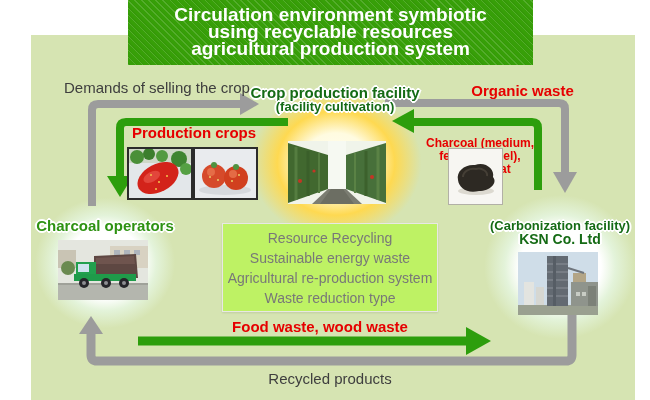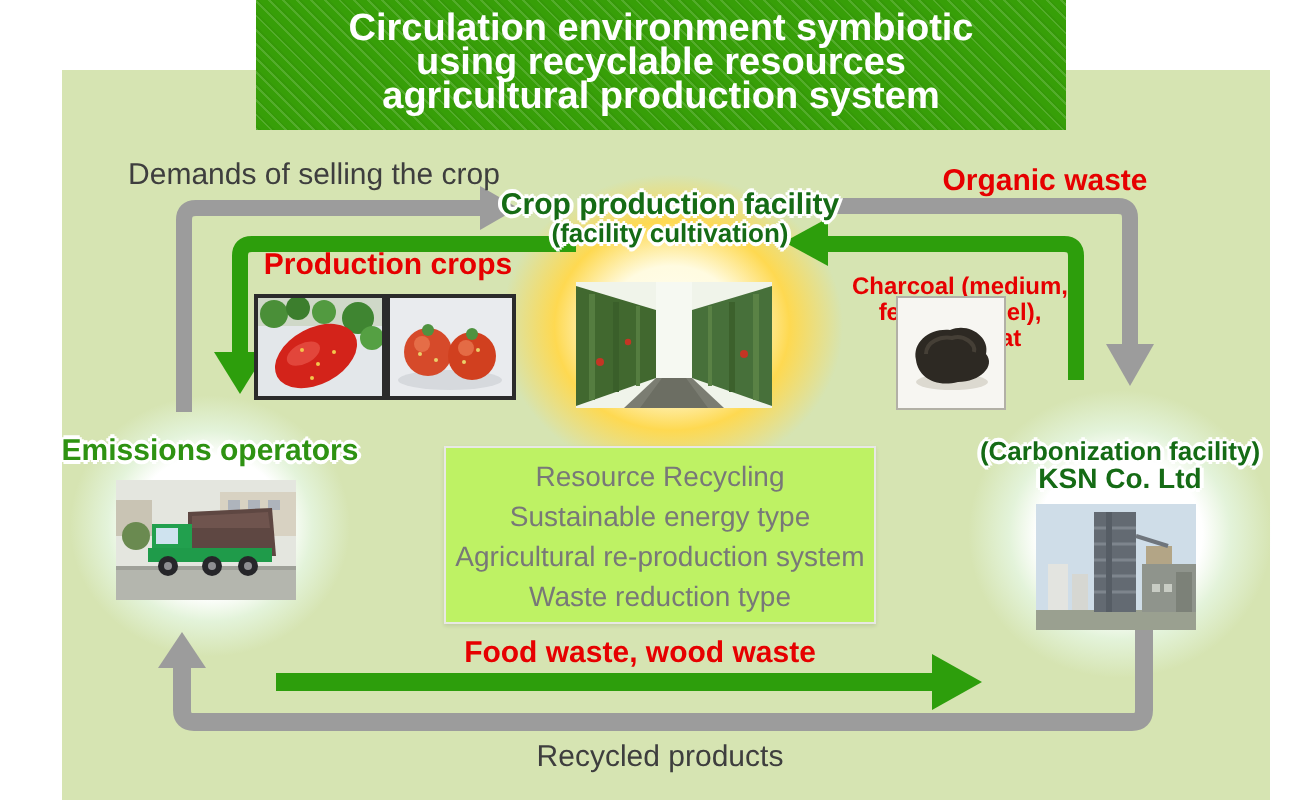--- a/index.html
+++ b/index.html
@@ -110,35 +110,35 @@
 
   <div class="lbl lbl-red-sm" style="left:404px; top:121px; width:152px;">
     <div>Charcoal (medium, fertilizer, fuel),</div>
     <div>waste heat</div>
   </div>
 
   <div class="lbl lbl-red" style="left:230px; top:318px; width:180px;">Food waste, wood waste</div>
 
   <div class="lbl lbl-plain" style="left:250px; top:370px; width:160px;">Recycled products</div>
 
-  <div class="lbl lbl-node" style="left:250px; top:96px; width:170px;">
+  <div class="lbl lbl-node" style="left:250px; top:86px; width:170px;">
     <div style="font-size:15px; line-height:14px;">Crop production facility</div>
     <div style="font-size:13px; line-height:14px;">(facility cultivation)</div>
   </div>
 
-  <div class="lbl lbl-node lbl-node-bright" style="left:30px; top:217px; width:150px; font-size:15px;">Emissions operators</div>
+  <div class="lbl lbl-node lbl-node-bright" style="left:30px; top:217px; width:150px; font-size:15px;">Charcoal operators</div>
 
   <div class="lbl lbl-node" style="left:482px; top:219px; width:156px;">
     <div style="font-size:13px; line-height:13px;">(Carbonization facility)</div>
     <div style="font-size:14px; line-height:14px;">KSN Co. Ltd</div>
   </div>
 
   <div class="center-box">
     <div>Resource Recycling</div>
-    <div>Sustainable energy type</div>
+    <div>Sustainable energy waste</div>
     <div>Agricultural re-production system</div>
     <div>Waste reduction type</div>
   </div>
 
   <div class="photo" style="left:288px; top:141px;">
     <svg width="98" height="63" viewBox="0 0 98 63">
       <rect width="98" height="63" fill="#f0f4ea"></rect>
       <rect x="40" width="18" height="50" fill="#f6f9f2"></rect>
       <polygon points="0,2 40,14 40,48 0,62" fill="#41682f"></polygon>
       <polygon points="98,2 58,14 58,48 98,62" fill="#47703a"></polygon>

